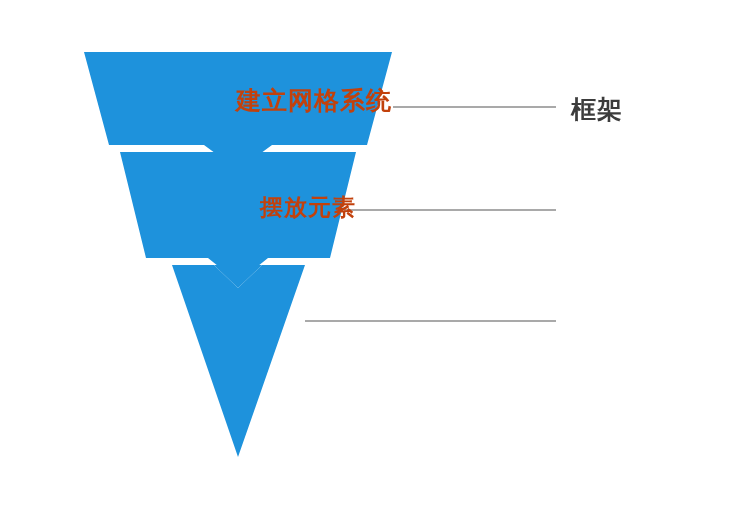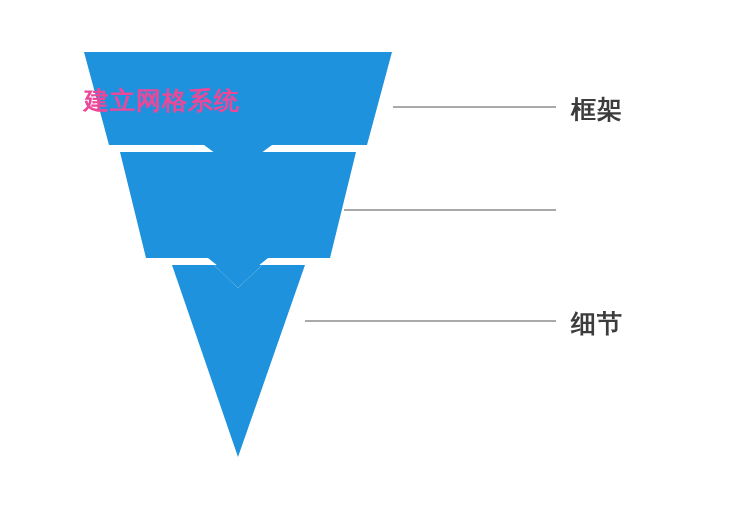--- a/index.html
+++ b/index.html
@@ -22,23 +22,23 @@
   }
   #funnel-svg {
     position: absolute;
     left: 0;
     top: 0;
     width: 750px;
     height: 509px;
   }
   .seg-label {
     position: absolute;
-    color: #ec4899;
+    color: #c2410c;
     font-weight: bold;
-    text-align: left;
+    text-align: right;
     line-height: 1.22;
     letter-spacing: 1px;
     white-space: pre-line;
     pointer-events: none;
   }
   #seg-label-0 {
     left: 84px;
     top: 86px;
     width: 308px;
     font-size: 25px;
@@ -81,17 +81,17 @@
     <path fill="#1e92dc" d="M 172,265 L 305,265 L 262,265 L 238,288 L 214,265 L 172,265 L 238,457 Z"></path>
 
     <path fill="#1e92dc" d="M 172,265 L 214,265 L 238,288 L 262,265 L 305,265 L 238,457 Z"></path>
 
     <line x1="393" y1="107" x2="556" y2="107" stroke="#8c8c8c" stroke-width="1.4"></line>
     <line x1="344" y1="210" x2="556" y2="210" stroke="#8c8c8c" stroke-width="1.4"></line>
     <line x1="305" y1="321" x2="556" y2="321" stroke="#8c8c8c" stroke-width="1.4"></line>
   </svg>
 
   <div class="seg-label" id="seg-label-0">建立网格系统</div>
+  <div class="seg-label" id="seg-label-1">摆放元素</div>
 
   <div class="callout-text" id="callout-text-0">框架</div>
-  <div class="callout-text" id="callout-text-2">细节</div>
 
 </div>
 
 </body></html>

